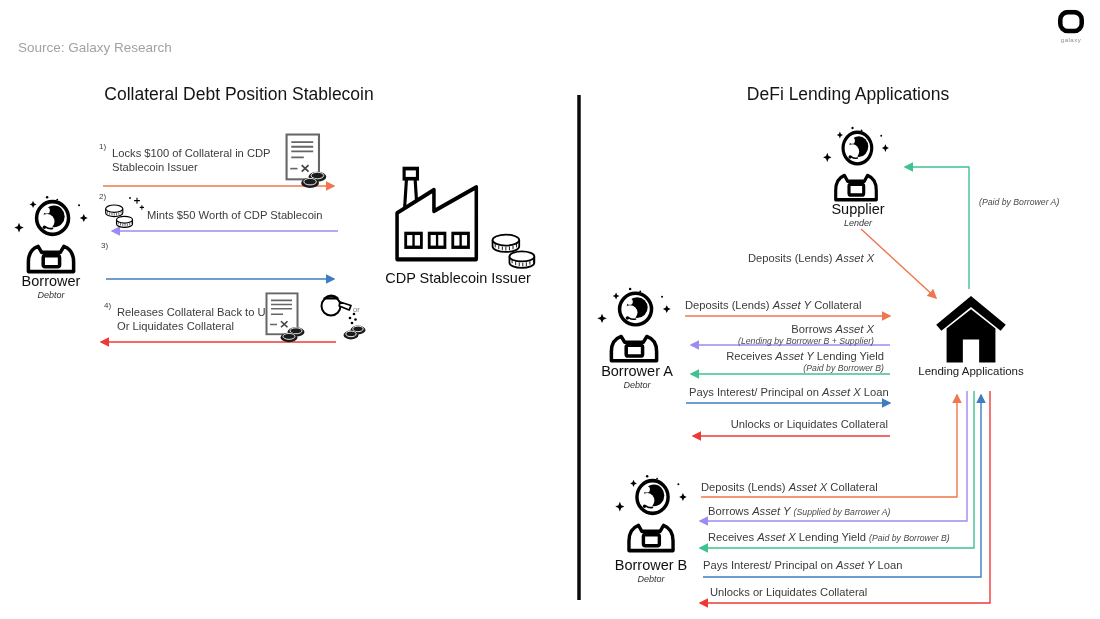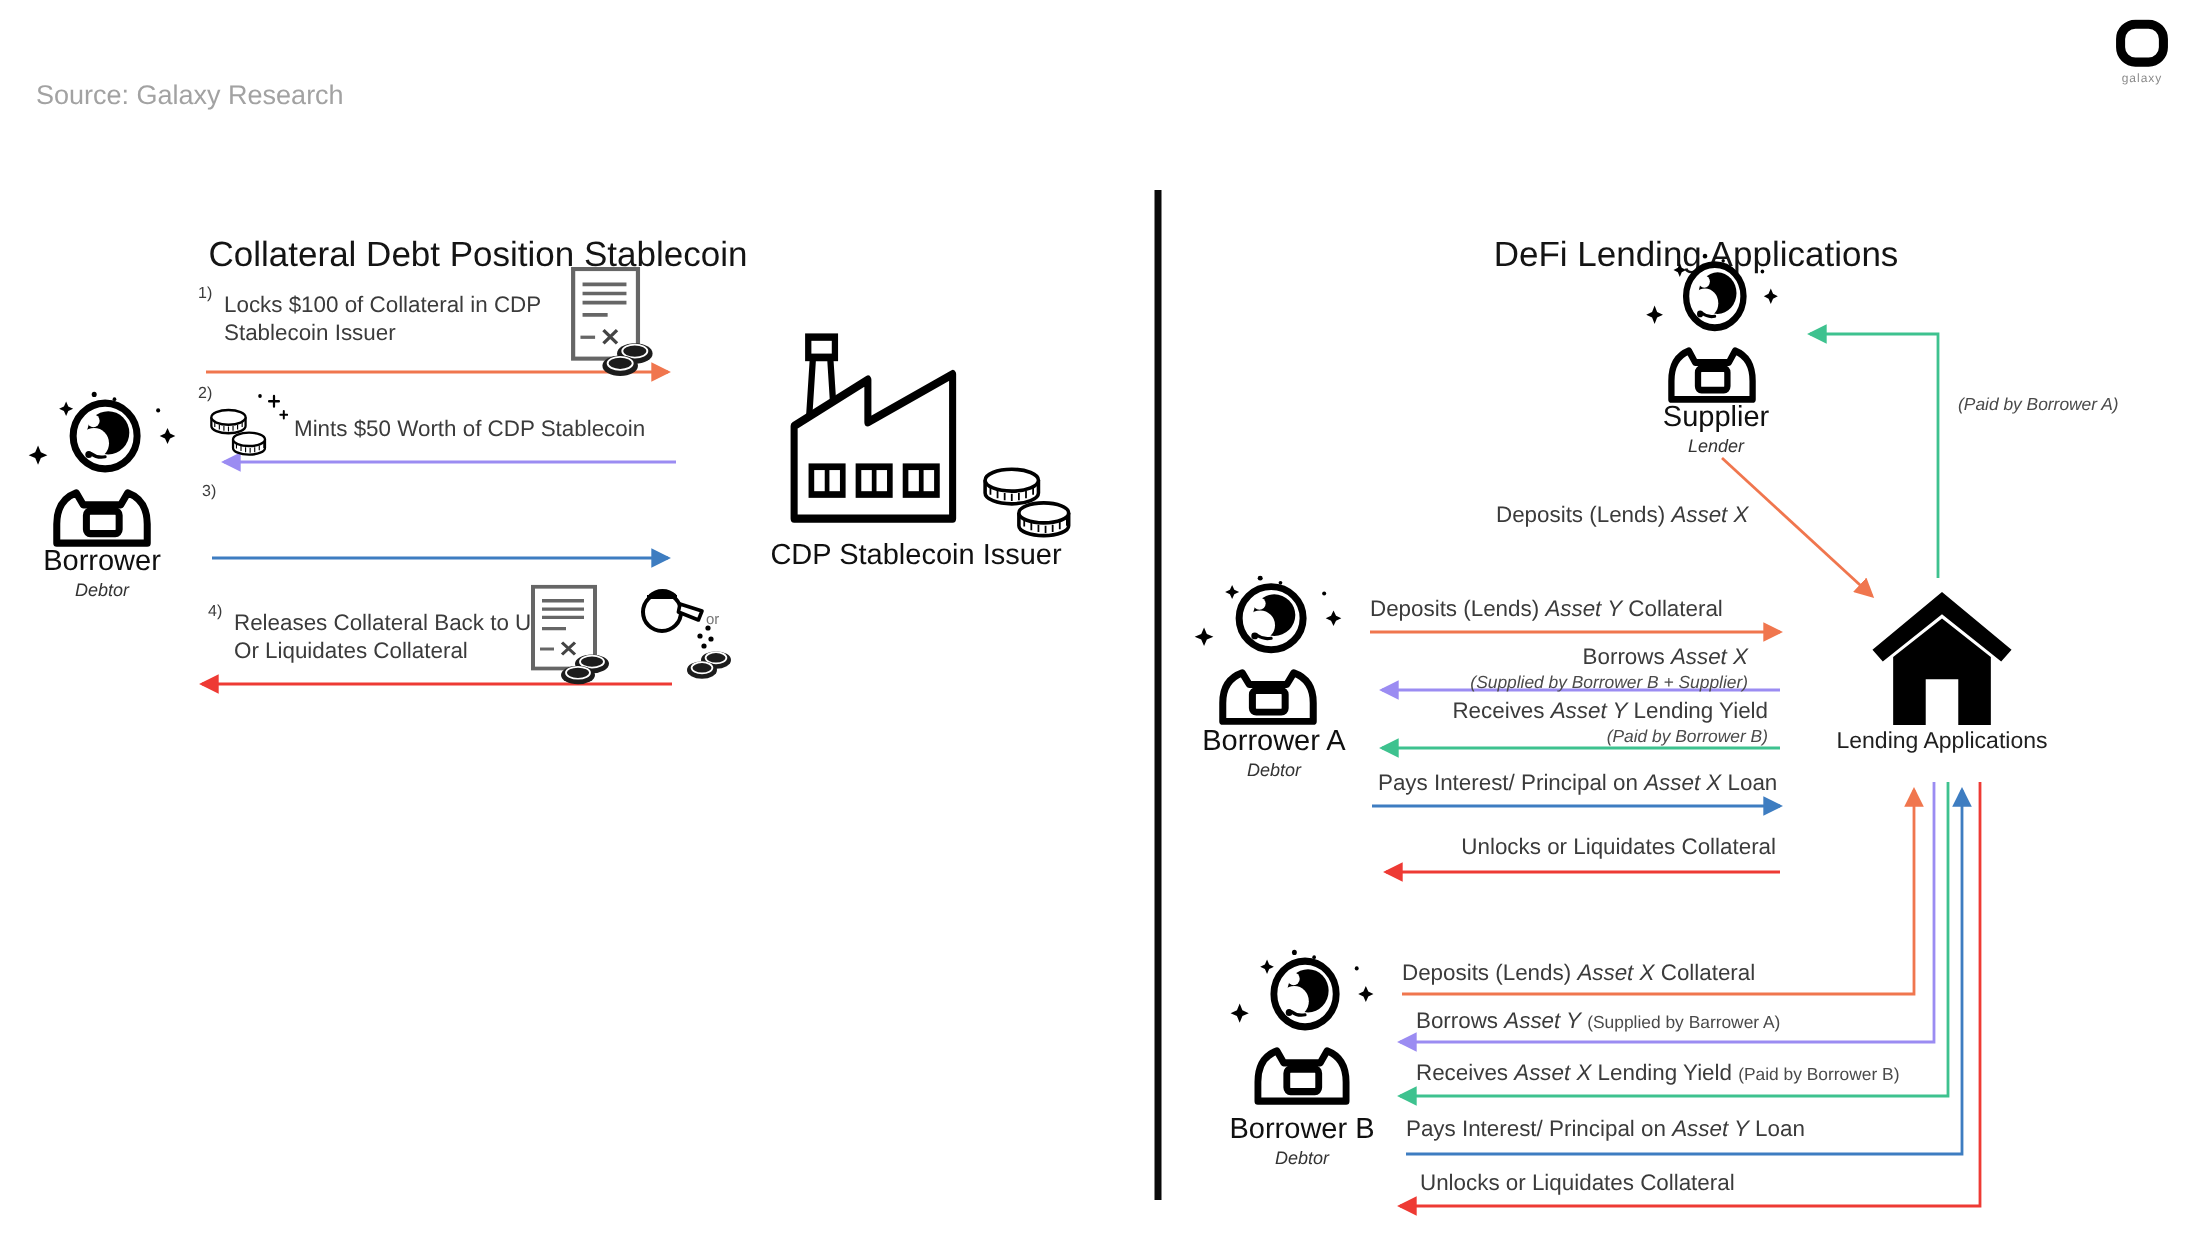--- a/index.html
+++ b/index.html
@@ -2,30 +2,30 @@
 <html><head>
 <meta charset="utf-8">
 <style>
   html,body{margin:0;padding:0;background:#fff;}
   .stage{position:relative;width:1100px;height:619px;background:#ffffff;overflow:hidden;
          font-family:"Liberation Sans",sans-serif;color:#111;}
   .abs{position:absolute;}
   .main-title{left:18px;top:11px;font-size:21.5px;font-weight:700;letter-spacing:-0.2px;color:#0c0c0c;white-space:nowrap;}
   .source{left:18px;top:40px;font-size:13.5px;font-weight:500;color:#a2a2a2;white-space:nowrap;}
   .brand-text{left:1057px;top:37px;width:28px;text-align:center;font-size:6px;letter-spacing:0.5px;color:#8a8a8a;}
-  .panel-title{top:84px;font-size:17.5px;color:#141414;transform:translateX(-50%);white-space:nowrap;margin-top:33px;}
+  .panel-title{top:84px;font-size:17.5px;color:#141414;transform:translateX(-50%);white-space:nowrap;}
   .actor-name{font-size:14.5px;color:#101010;transform:translateX(-50%);white-space:nowrap;}
   .actor-role{font-size:9px;font-style:italic;color:#333;transform:translateX(-50%);white-space:nowrap;}
   .issuer-label{font-size:14.5px;color:#101010;transform:translateX(-50%);white-space:nowrap;}
   .app-label{font-size:11.5px;color:#202020;transform:translateX(-50%);white-space:nowrap;}
   .flow-label{font-size:11.2px;color:#3b3b3b;white-space:nowrap;}
   .ra{text-align:center;}
   .wrap{white-space:normal;line-height:1.22;}
   .sub{font-size:8.7px;font-style:italic;color:#4a4a4a;white-space:nowrap;}
-  .subinline{font-size:8.7px;color:#4a4a4a;margin-top:48px;}
+  .subinline{font-size:8.7px;font-style:italic;color:#4a4a4a;margin-top:48px;}
   .leftrow{font-size:11.2px;color:#3b3b3b;line-height:1.25;}
   .fnum{position:absolute;left:-13px;top:-4px;font-size:8px;color:#3b3b3b;}
   .or-text{font-size:7.5px;color:#777;padding-left:43px;}
   em{font-style:italic;}
   svg.icon{position:absolute;overflow:visible;}
 </style>
 </head>
 <body>
 
 <div class="stage">
@@ -219,21 +219,21 @@
   <div class="abs app-label" style="left:971px;top:365px">Lending Applications</div>
 
   <svg class="icon" style="left:595px;top:286px" width="78" height="77" viewBox="0 0 100 100" preserveAspectRatio="none">
       <use href="#sym-astronaut"></use>
     </svg>
   <div class="abs actor-name" style="left:637px;top:363px">Borrower A</div>
   <div class="abs actor-role" style="left:637px;top:380px">Debtor</div>
 
   <div class="abs flow-label" style="left:685px;top:299px">Deposits (Lends) <em>Asset Y</em> Collateral</div>
   <div class="abs flow-label ra" style="right:226px;top:323px">Borrows <em>Asset X</em></div>
-  <div class="abs sub ra" style="right:226px;top:336px">(Supplied by Borrower B + Supplier)</div>
+  <div class="abs sub ra" style="right:226px;top:336px">(Lending by Borrower B + Supplier)</div>
   <div class="abs flow-label ra" style="right:216px;top:350px">Receives <em>Asset Y</em> Lending Yield</div>
   <div class="abs sub ra" style="right:216px;top:363px">(Paid by Borrower B)</div>
   <div class="abs flow-label" style="left:689px;top:386px">Pays Interest/ Principal on <em>Asset X</em> Loan</div>
   <div class="abs flow-label ra" style="right:212px;top:418px">Unlocks or Liquidates Collateral</div>
 
   <svg class="icon" style="left:613px;top:473px" width="76" height="80" viewBox="0 0 100 100" preserveAspectRatio="none">
       <use href="#sym-astronaut"></use>
     </svg>
   <div class="abs actor-name" style="left:651px;top:557px">Borrower B</div>
   <div class="abs actor-role" style="left:651px;top:574px">Debtor</div>

